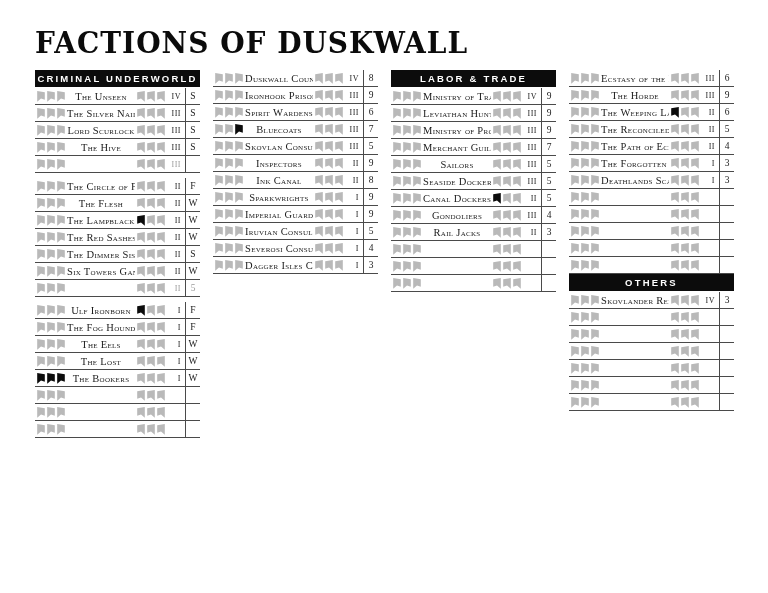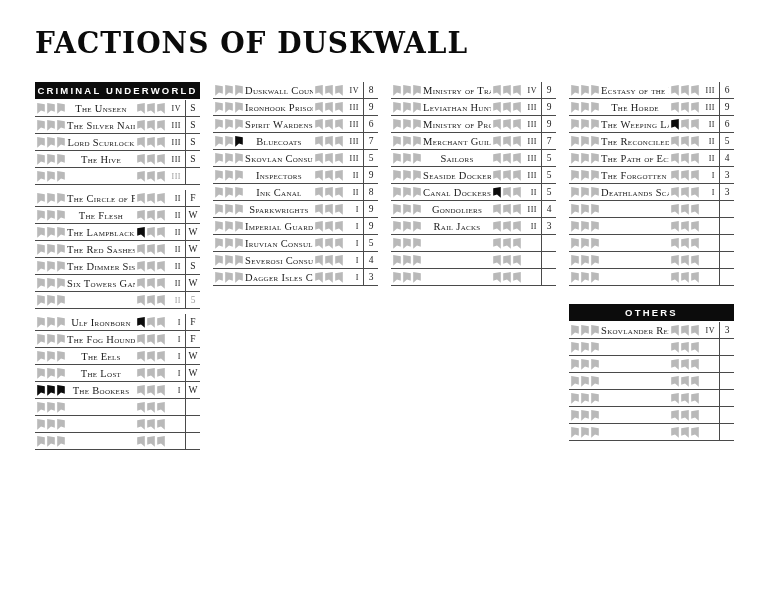--- a/index.html
+++ b/index.html
@@ -19,22 +19,22 @@
     font-size:28px;
     letter-spacing:1px;
     color:#0b0b0b;
     margin-bottom:11px;
     transform:scaleY(1.05);
     transform-origin:left top;
     white-space:nowrap;
   }
   .columns { display:flex; gap:13px; align-items:flex-start; }
   .col { width:165px; flex:0 0 165px; }
-  .sec { width:100%;margin-top:12px; }
-  .sec.gap-before { margin-top:18px; }
+  .sec { width:100%; }
+  .sec.gap-before { }
   .sec-header {
     background:#0c0c0c;
     color:#ffffff;
     font-family:"Liberation Sans", sans-serif;
     font-weight:bold;
     font-size:9.5px;
     letter-spacing:2.2px;
     height:17px;
     display:flex; align-items:center; justify-content:center;
     margin-bottom:1px;
@@ -959,20 +959,21 @@
                 </svg>
               </div>
               <span class="ftier">I</span>
               <span class="fval">3</span>
             </div>
           </div>
         </div>
       </div>
       <div class="col">
         <div class="sec">
+          <div class="sec-header">LABOR &amp; TRADE</div>
           <div class="sec-body">
             <div class="frow">
               <div class="flags left">
                 <svg viewBox="0 0 9 13" class="flag">
                   <path d="M0 0 L9 1.6 L9 10.4 L4.5 8.9 L0 12.6 Z" fill="#b9b9b9"></path>
                 </svg>
                 <svg viewBox="0 0 9 13" class="flag">
                   <path d="M0 0 L9 1.6 L9 10.4 L4.5 8.9 L0 12.6 Z" fill="#b9b9b9"></path>
                 </svg>
                 <svg viewBox="0 0 9 13" class="flag">

